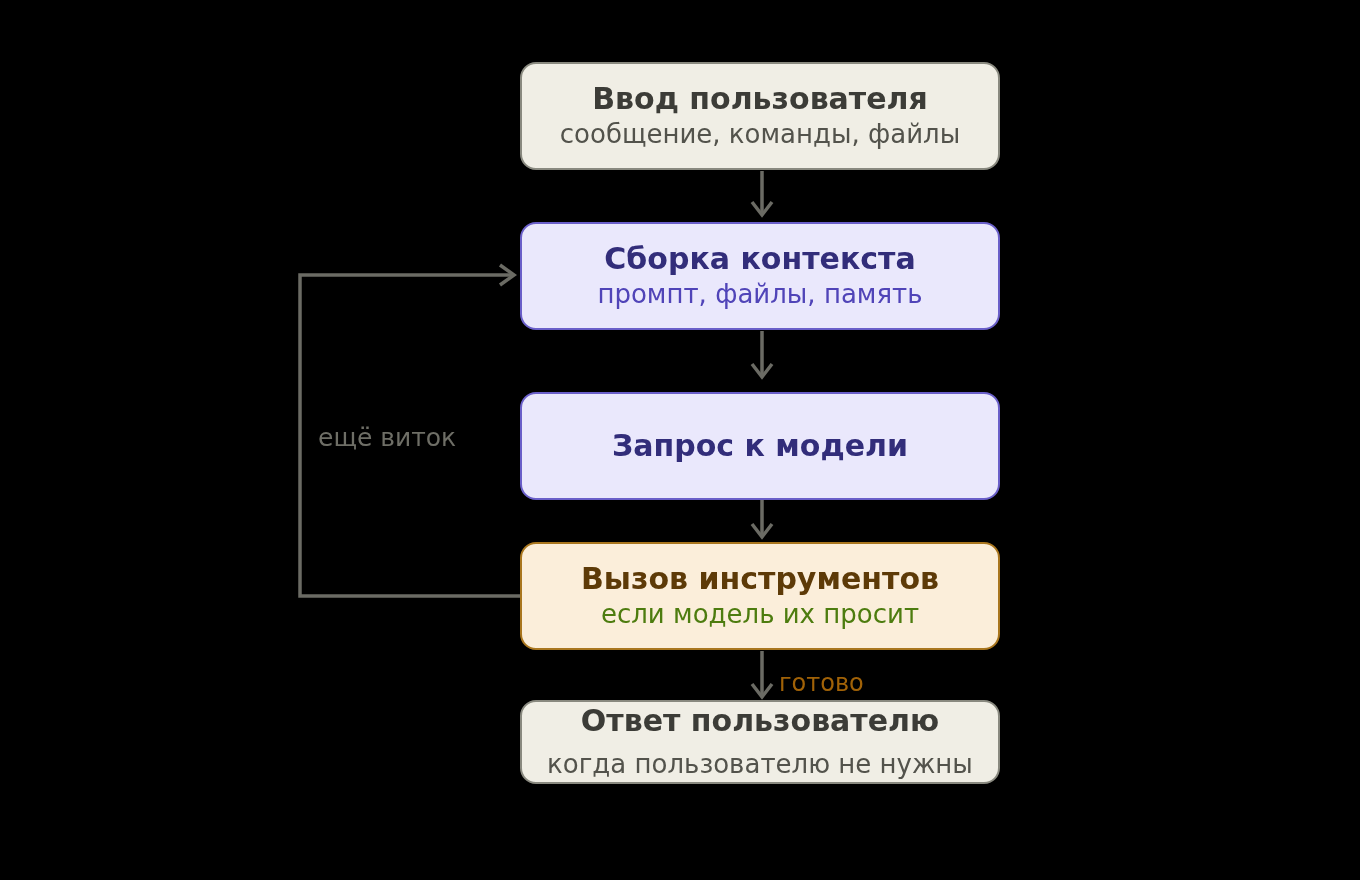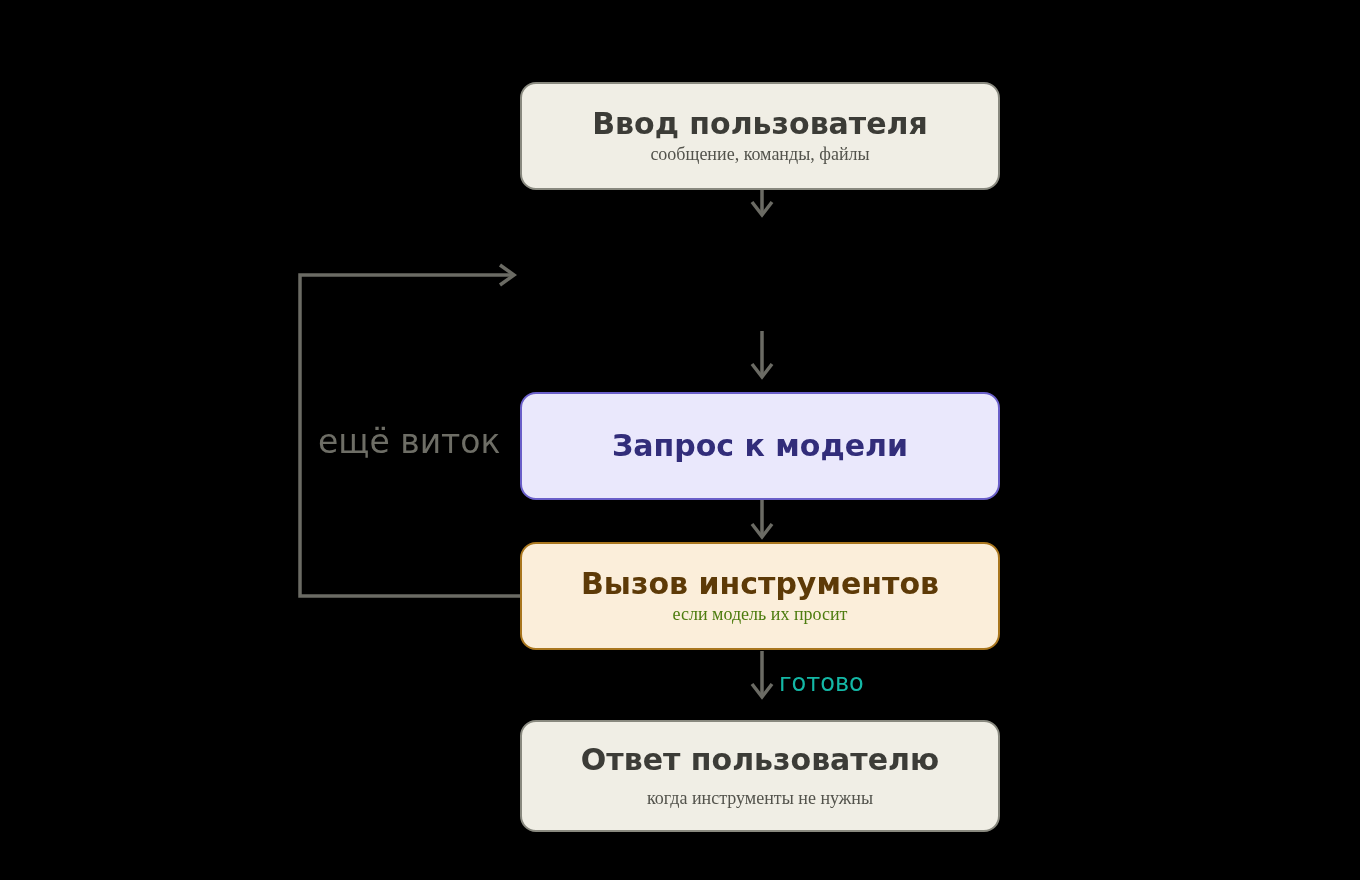--- a/index.html
+++ b/index.html
@@ -38,28 +38,26 @@
     text-align: center;
   }
   .node .title {
     margin: 0;
     font-size: 30px;
     font-weight: bold;
     line-height: 1.15;
   }
   .node .subtitle {
     margin: 0;
-    font-size: 18px;
+    font-size: 26px;
     line-height: 1.15;
-    font-family: Liberation Serif, serif;
   }
   .node-cream {
     background: #f0eee5;
     border-color: #89897f;
-    margin-top: 20px;
   }
   .node-cream .title { color: #3c3c37; }
   .node-cream .subtitle { color: #53534c; }
 
   .node-lavender {
     background: #eae8fc;
     border-color: #6a5fc9;
   }
   .node-lavender .title { color: #322d7a; }
   .node-lavender .subtitle { color: #5044b8; }
@@ -68,32 +66,32 @@
     background: #fbeeda;
     border-color: #a9761e;
   }
   .node-orange .title { color: #5d3a07; }
   .node-orange .subtitle { color: #4d7c0f; }
 
   #node-user-input   { top: 62px; }
   #node-context      { top: 222px; }
   #node-model        { top: 392px; }
   #node-tools        { top: 542px; }
-  #node-answer       { top: 700px; height: 112px; gap: 11px; }
+  #node-answer       { top: 700px; height: 84px; gap: 11px; }
 
   .edge-label {
     position: absolute;
-    font-size: 33px;
+    font-size: 25px;
     line-height: 1.1;
     white-space: nowrap;
   }
   #edge-label-done {
     left: 779px;
     top: 670px;
-    color: #14b8a6;
+    color: #a16207;
     font-size: 24px;
   }
   #edge-label-loop {
     left: 318px;
     top: 424px;
     color: #6e6e66;
   }
 </style>
 </head>
 <body>
@@ -128,32 +126,36 @@
         <path d="M500 265 L514 275 L500 285"></path>
       </g>
     </g>
   </svg>
 
   <div class="node node-cream" id="node-user-input">
     <p class="title">Ввод пользователя</p>
     <p class="subtitle">сообщение, команды, файлы</p>
   </div>
 
+  <div class="node node-lavender" id="node-context">
+    <p class="title">Сборка контекста</p>
+    <p class="subtitle">промпт, файлы, память</p>
+  </div>
 
   <div class="node node-lavender" id="node-model">
     <p class="title">Запрос к модели</p>
   </div>
 
   <div class="node node-orange" id="node-tools">
     <p class="title">Вызов инструментов</p>
     <p class="subtitle">если модель их просит</p>
   </div>
 
   <div class="node node-cream" id="node-answer">
     <p class="title">Ответ пользователю</p>
-    <p class="subtitle">когда инструменты не нужны</p>
+    <p class="subtitle">когда пользователю не нужны</p>
   </div>
 
   <div class="edge-label" id="edge-label-done">готово</div>
 
   <div class="edge-label" id="edge-label-loop">ещё виток</div>
 
 </div>
 
 </body></html>

